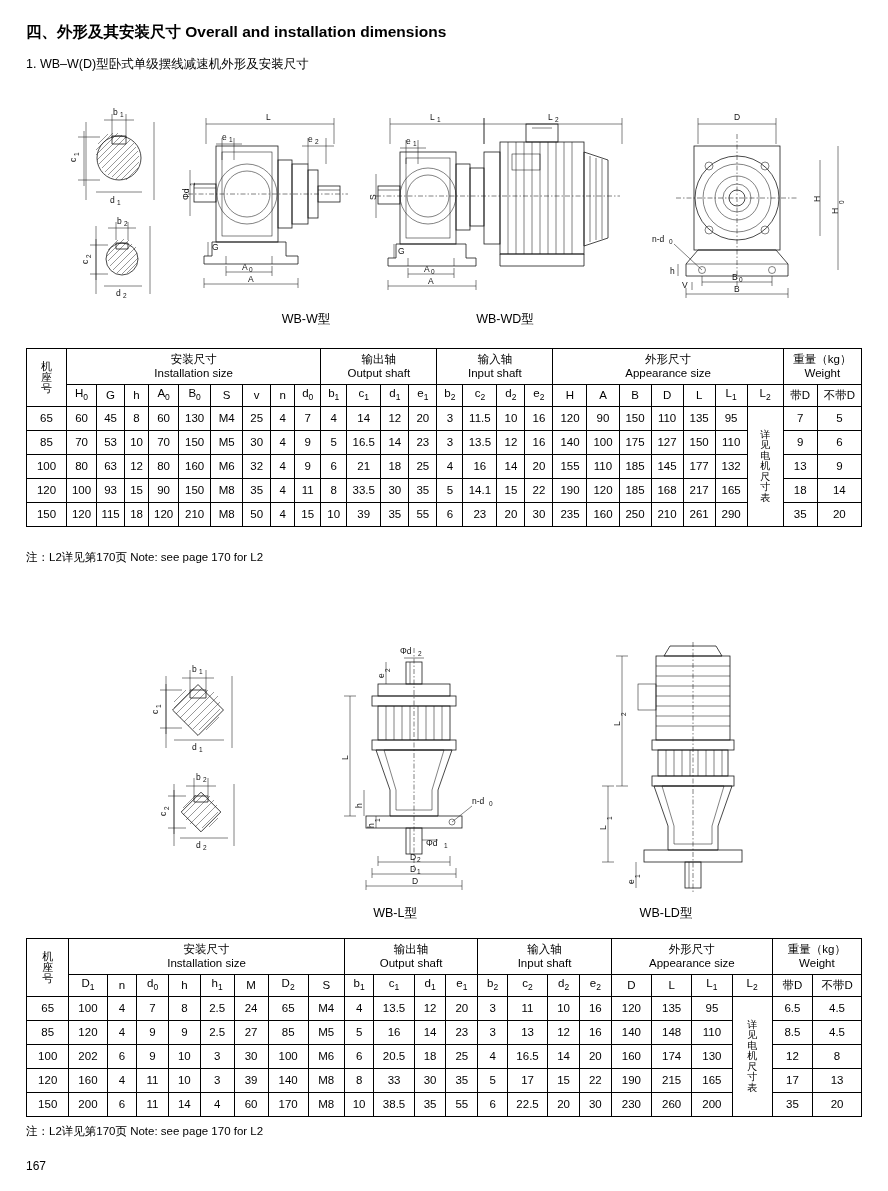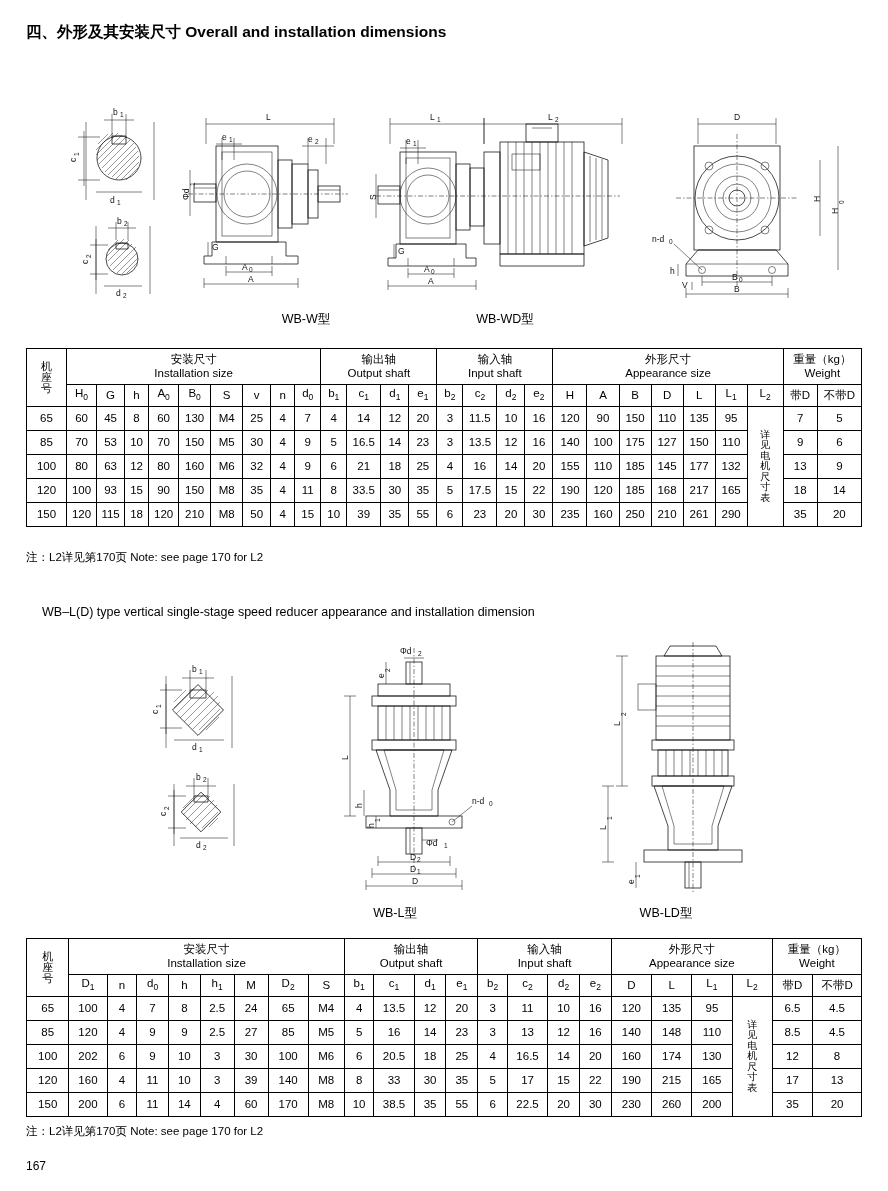--- a/index.html
+++ b/index.html
@@ -110,20 +110,21 @@
   .hatch { stroke: #1a1a1a; stroke-width: 0.45; fill: none; }
   .dimtxt { font-family: "Liberation Sans", sans-serif; font-size: 8.5px; fill: #111; }
 </style>
 </head>
 <body>
 
 <div class="page">
 
   <div class="section-title">四、外形及其安装尺寸  Overall and installation dimensions</div>
 
+  <div class="subtitle-cn" style="top:56px;">1. WB–W(D)型卧式单级摆线减速机外形及安装尺寸</div>
 
   <div class="drawing" style="left:26px; top:104px;">
     <svg width="836" height="220" viewBox="0 0 836 220">
 
       <g>
         <line class="lnt" x1="60" y1="18" x2="60" y2="96"></line>
         <line class="lnt" x1="128" y1="18" x2="128" y2="96"></line>
 
         <line class="lnt" x1="86" y1="10" x2="86" y2="34"></line>
         <line class="lnt" x1="100" y1="10" x2="100" y2="34"></line>
@@ -579,21 +580,21 @@
           <td>150</td>
           <td>M8</td>
           <td>35</td>
           <td>4</td>
           <td>11</td>
           <td>8</td>
           <td>33.5</td>
           <td>30</td>
           <td>35</td>
           <td>5</td>
-          <td>17.5</td>
+          <td>14.1</td>
           <td>15</td>
           <td>22</td>
           <td>190</td>
           <td>120</td>
           <td>185</td>
           <td>168</td>
           <td>217</td>
           <td>165</td>
           <td>18</td>
           <td>14</td>
@@ -624,21 +625,20 @@
           <td>261</td>
           <td>290</td>
           <td>35</td>
           <td>20</td>
         </tr>
       </tbody>
   </table>
 
   <div class="note" style="top:550px;">注：L2详见第170页  Note: see page 170 for L2</div>
 
-  <div class="subtitle-en" style="top:605px;">WB–L(D) type vertical single-stage speed reducer appearance and installation dimension</div>
 
   <div class="drawing" style="left:26px; top:640px;">
     <svg width="836" height="260" viewBox="0 0 836 260">
 
       <g transform="translate(110,20)">
         <line class="lnt" x1="30" y1="16" x2="30" y2="88"></line>
         <line class="lnt" x1="96" y1="16" x2="96" y2="88"></line>
         <line class="lnt" x1="54" y1="10" x2="54" y2="30"></line>
         <line class="lnt" x1="70" y1="10" x2="70" y2="30"></line>
         <line class="lnt" x1="46" y1="18" x2="78" y2="18"></line>

